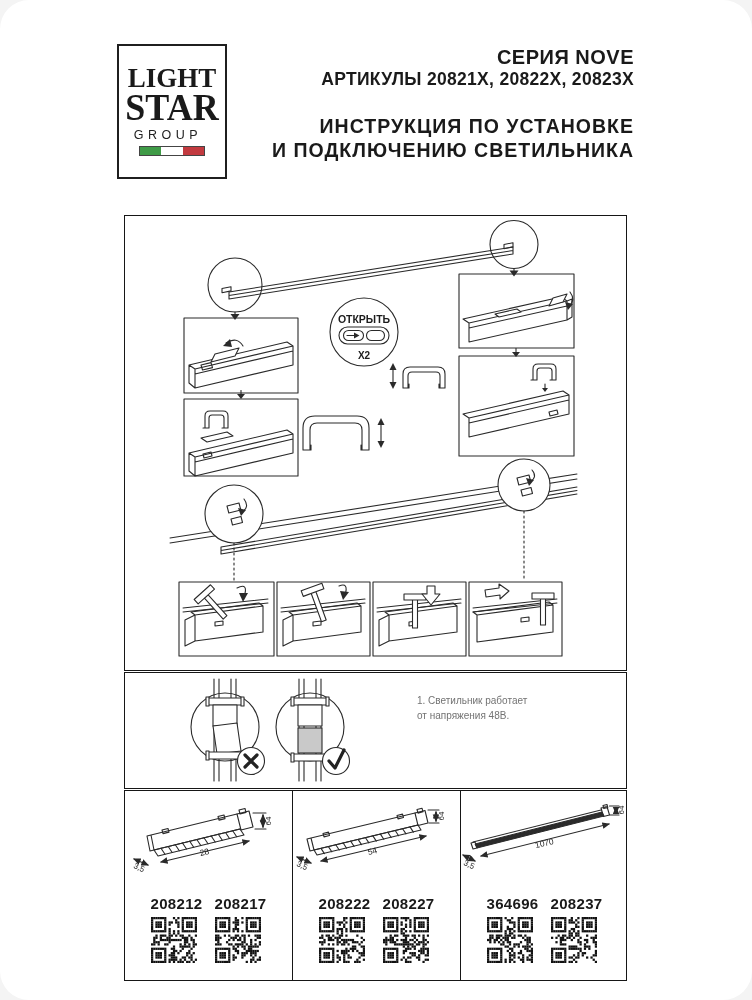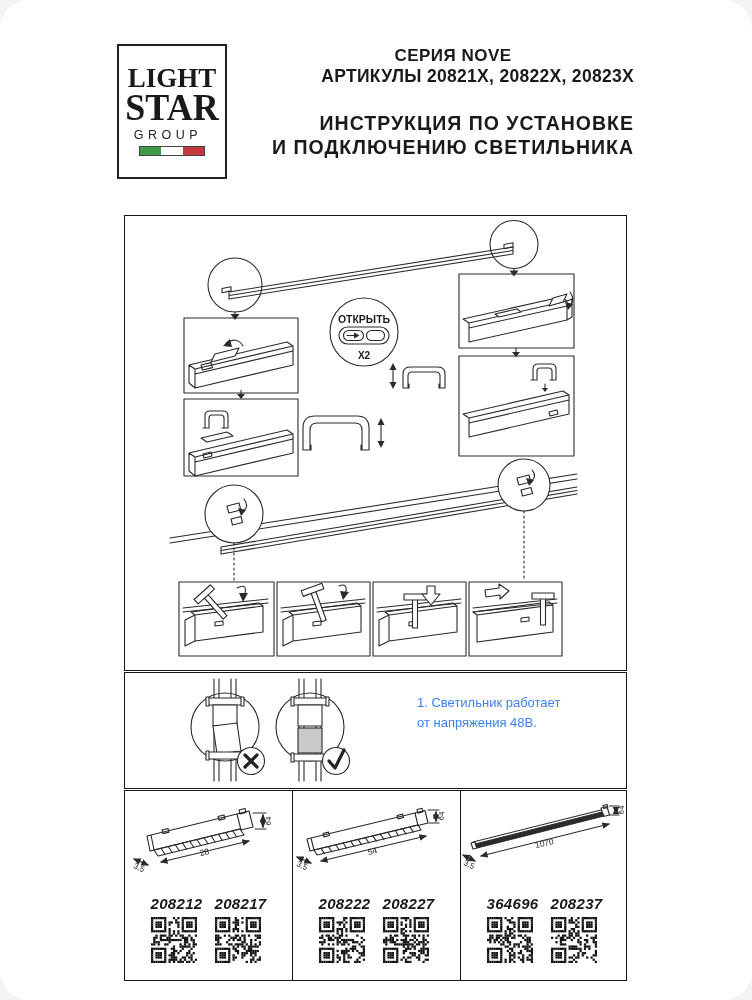--- a/index.html
+++ b/index.html
@@ -10,39 +10,39 @@
             border:2px solid #1f1f1f;display:flex;flex-direction:column;
             align-items:center;justify-content:center;background:#fff;}
   .logo-light{font-family:"Liberation Serif",serif;font-weight:bold;font-size:27px;
               line-height:.85;letter-spacing:0;transform:scaleY(1.05);}
   .logo-star{font-family:"Liberation Serif",serif;font-weight:bold;font-size:36px;
              line-height:.95;transform:scaleY(1.05);}
   .logo-group{font-size:12.5px;letter-spacing:4.5px;margin:3px 12px 4px 4px;color:#222;}
   .logo-flag{width:64px;height:8px;border:1px solid #444;display:flex;}
   .logo-flag span{flex:1;height:100%;}
   .header-text{position:absolute;right:118px;top:46px;text-align:right;}
-  .hdr-series{font-size:17px;font-weight:bold;letter-spacing:.5px;text-align:center;}
+  .hdr-series{font-size:20px;font-weight:bold;letter-spacing:.5px;}
   .hdr-articles{font-size:17.5px;font-weight:bold;margin-top:0;letter-spacing:.3px;}
   .hdr-title{margin-top:25px;font-size:19.5px;font-weight:bold;line-height:1.22;letter-spacing:1px;}
   
   .box{position:absolute;left:124px;width:501px;border:1.5px solid #161616;background:#fff;}
   .diagram-box{top:215px;height:454px;}
   .notes-box{top:672px;height:115px;display:flex;}
   .products-box{top:790px;height:189px;display:flex;}
   .panel{flex:1;position:relative;}
   .panel + .panel{border-left:1.5px solid #161616;}
-  .arts{display:flex;justify-content:center;gap:12px;margin-top:2px;font-style:italic;}
+  .arts{display:flex;justify-content:center;gap:12px;margin-top:2px;}
   .art{width:52px;text-align:center;}
   .art-num{font-size:15px;font-weight:bold;letter-spacing:.3px;margin-bottom:5px;white-space:nowrap;}
   svg{display:block;}
   svg text{font-family:"Liberation Sans",sans-serif;fill:#1c1c1c;}
   .ln{stroke:#2a2a2a;stroke-width:1.1;fill:none;stroke-linejoin:round;stroke-linecap:round;}
   .fw{stroke:#2a2a2a;stroke-width:1.1;fill:#ffffff;stroke-linejoin:round;}
   .fd{stroke:#2a2a2a;stroke-width:1;fill:#2b2b2b;}
-  .notes-text{position:absolute;left:292px;top:20px;font-size:13px;line-height:1.5;color:#3b82f6;}
+  .notes-text{position:absolute;left:292px;top:20px;font-size:10px;line-height:1.5;color:#737373;}
 </style>
 </head>
 <body>
 
 <div class="page">
 
   <div class="logo-box">
     <div class="logo-light">LIGHT</div>
     <div class="logo-star">STAR</div>
     <div class="logo-group">GROUP</div>

